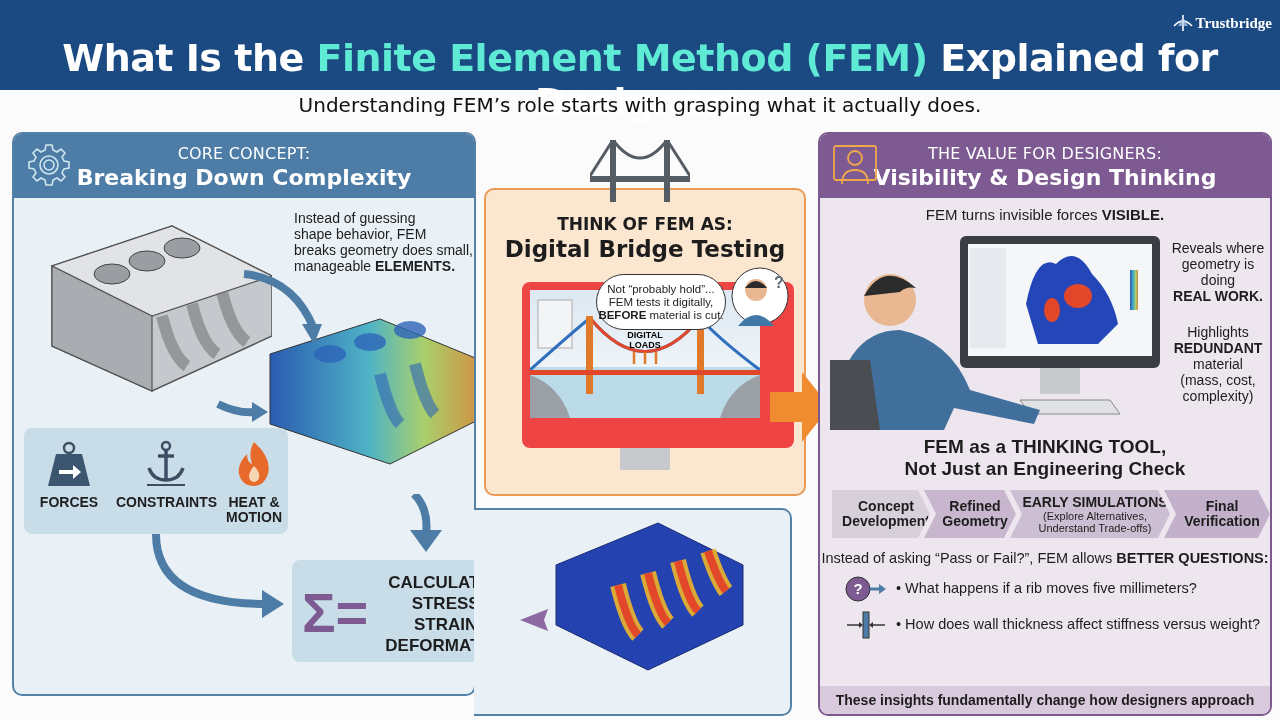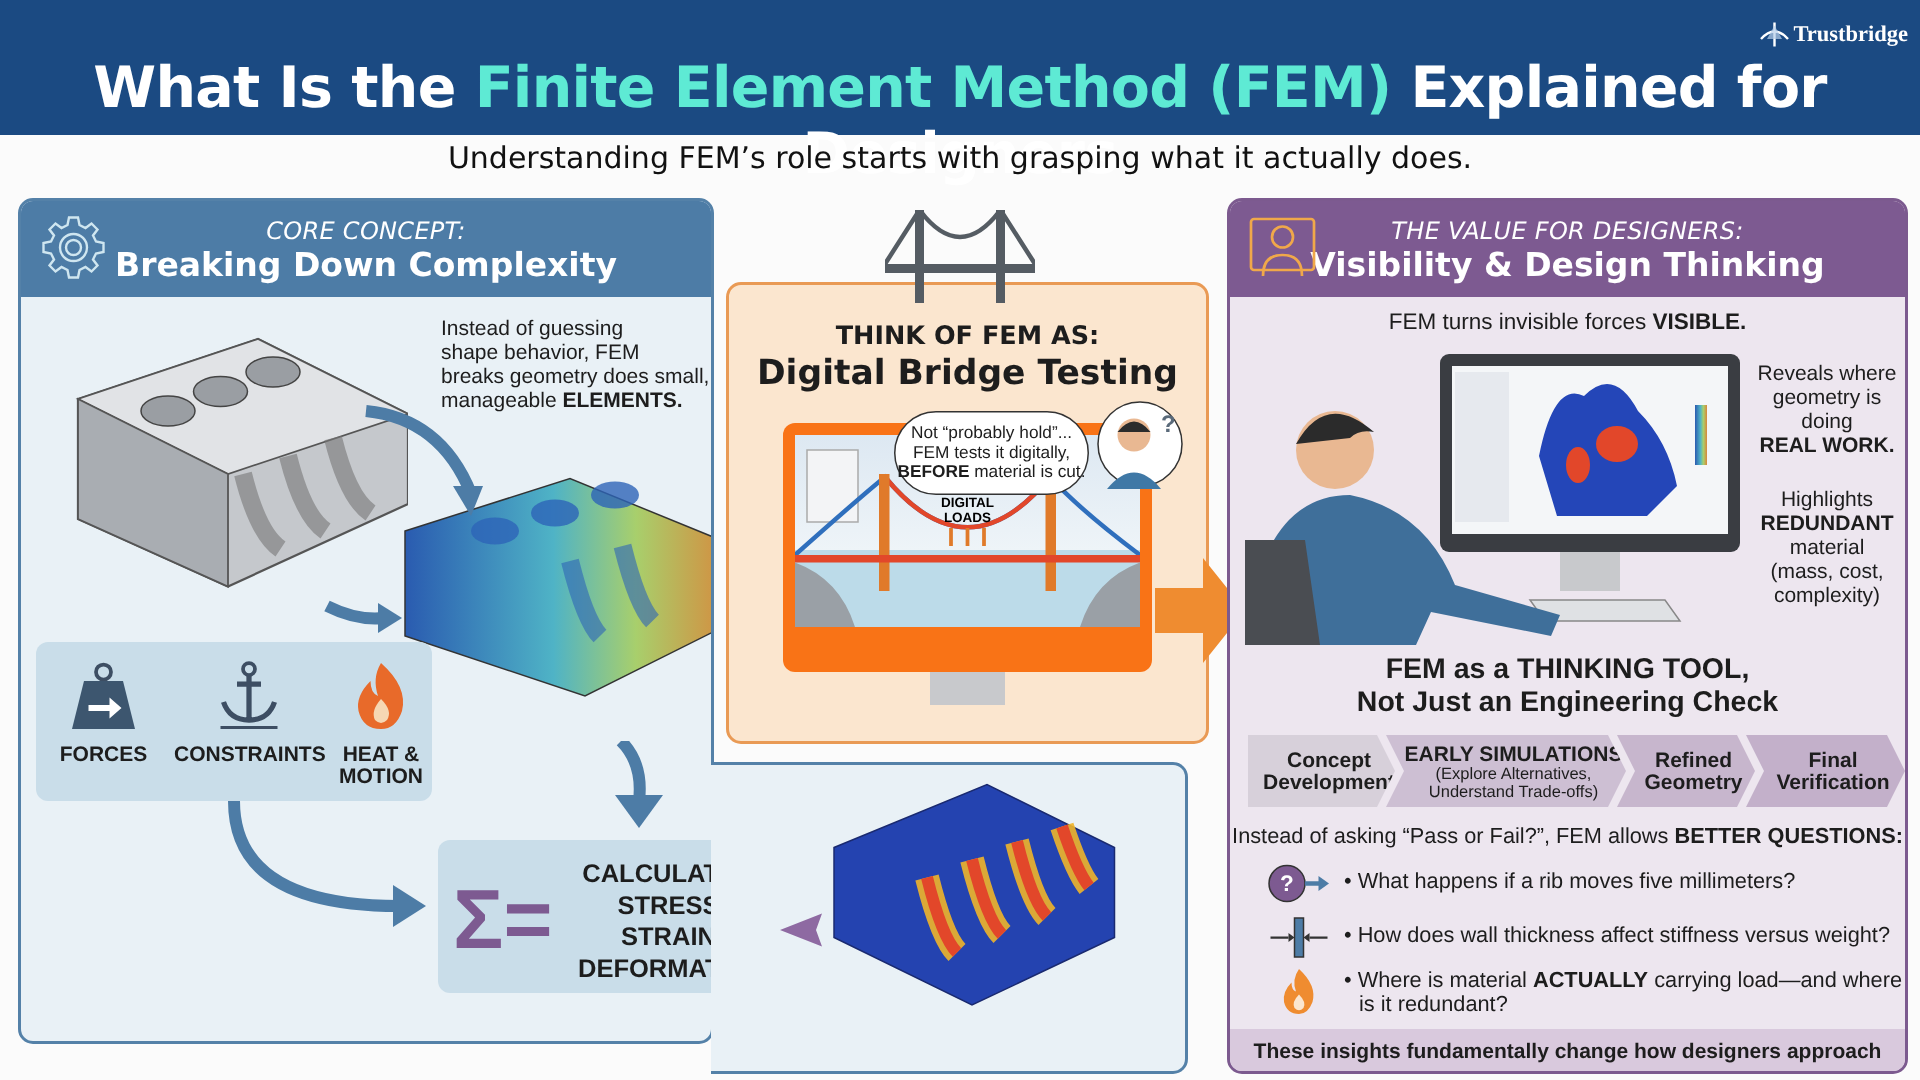--- a/index.html
+++ b/index.html
@@ -7,21 +7,21 @@
   .header { position: absolute; left: 0; top: 0; width: 1280px; height: 90px; background: #1b4a82; }
   .header .title { position: absolute; left: 0; top: 36px; width: 1280px; text-align: center; font-family: "DejaVu Sans", sans-serif; font-weight: bold; font-size: 38px; color: #fff; letter-spacing: -0.5px; }
   .header .title .hl { color: #5eead4; }
   .logo { position: absolute; right: 8px; top: 14px; display: flex; align-items: center; gap: 2px; color: #fff; font-family: "Liberation Serif", serif; font-weight: bold; font-size: 15px; }
   .subtitle { position: absolute; left: 0; top: 93px; width: 1280px; text-align: center; font-family: "DejaVu Sans", sans-serif; font-size: 20px; color: #111; }
 
   .panel-left { position: absolute; left: 12px; top: 132px; width: 464px; height: 564px; background: #e9f1f6; border: 2px solid #5481a8; border-radius: 10px; overflow: hidden; }
   .panel-left .phead { height: 64px; background: #4d7ca6; color: #fff; text-align: center; }
   .panel-right { position: absolute; left: 818px; top: 132px; width: 454px; height: 584px; background: #ede6ef; border: 2px solid #7c5a8f; border-radius: 10px; overflow: hidden; }
   .panel-right .phead { height: 64px; background: #7d5a91; color: #fff; text-align: center; }
-  .phead .kicker { font-family: "DejaVu Sans", sans-serif; font-size: 16px; padding-top: 10px; letter-spacing: 0.2px; font-style: italic; }
+  .phead .kicker { font-family: "DejaVu Sans", sans-serif; font-size: 16px; padding-top: 10px; letter-spacing: 0.2px; }
   .phead .head { font-family: "DejaVu Sans", sans-serif; font-weight: bold; font-size: 22px; margin-top: 2px; }
   .phead-icon { position: absolute; left: 10px; top: 6px; width: 50px; height: 50px; }
 
   .pl-text { position: absolute; left: 280px; top: 76px; width: 180px; text-align: left; font-size: 14px; line-height: 16px; color: #1d1d1d; }
   .engine { position: absolute; }
   .inputs-box { position: absolute; left: 10px; top: 294px; width: 264px; height: 106px; background: #c9dde9; border-radius: 8px; }
   .inp-item { position: absolute; top: 12px; text-align: center; font-weight: bold; font-size: 14px; }
   .inp-item .lbl { margin-top: 4px; line-height: 15px; }
   .calc-box { position: absolute; left: 278px; top: 427px; width: 228px; height: 102px; background: #c9dde9; border-radius: 8px; }
   .calc-box .sym { position: absolute; left: 10px; top: 20px; font-size: 56px; color: #7d5a91; font-weight: bold; }
@@ -175,21 +175,21 @@
 </div>
 <svg style="position:absolute;left:590px;top:140px" width="100" height="62" viewBox="0 0 100 62">
     <g fill="#555c63">
       <rect x="20" y="0" width="6" height="62"></rect>
       <rect x="74" y="0" width="6" height="62"></rect>
       <rect x="0" y="36" width="100" height="6"></rect>
     </g>
     <path d="M0 36 Q23 0 23 0 Q50 36 77 0 Q100 36 100 36" stroke="#555c63" stroke-width="3" fill="none"></path>
   </svg>
 
-<div style="position:absolute;left:522px;top:282px;width:246px;height:166px;background:#f97316;border-radius:8px">
+<div style="position:absolute;left:522px;top:282px;width:272px;height:166px;background:#ef4444;border-radius:8px">
   <div style="position:absolute;left:8px;top:8px;width:230px;height:128px;background:linear-gradient(#dde8f2,#eef4f8 60%,#bcdbe9 60%)">
     <svg width="230" height="128" viewBox="0 0 230 128">
       <rect x="8" y="10" width="34" height="48" fill="#f3f4f6" stroke="#aaa"></rect>
       <path d="M0 80 Q45 40 60 28 Q115 95 170 28 Q190 50 230 80" stroke="#2f6fbd" stroke-width="3" fill="none"></path>
       <path d="M60 28 Q115 95 170 28" stroke="#e2472a" stroke-width="3" fill="none"></path>
       <rect x="56" y="26" width="7" height="78" fill="#e07a2a"></rect>
         <rect x="167" y="26" width="7" height="78" fill="#e07a2a"></rect>
       <rect x="0" y="80" width="230" height="5" fill="#e2472a"></rect>
       <path d="M0 85 L0 128 L40 128 Q30 96 0 85z M230 85 L230 128 L190 128 Q200 96 230 85z" fill="#9aa0a6"></path>
       <text x="115" y="48" font-size="9" font-weight="bold" text-anchor="middle" font-family="Liberation Sans, sans-serif"><tspan>DIGITAL</tspan></text>
@@ -259,28 +259,28 @@
   </div>
   <div class="think-title">
     <div>FEM as a THINKING TOOL,</div>
     <div>Not Just an Engineering Check</div>
   </div>
   <div class="steps">
     <div class="step" style="width:98px;background:#d7d0da;clip-path:polygon(0 0, calc(100% - 12px) 0, 100% 50%, calc(100% - 12px) 100%, 0 100%)">
       <div>Concept</div>
       <div>Development</div>
     </div>
+    <div class="step" style="width:92px;margin-left:-6px;background:#c7b6cd">
+      <div>Refined</div>
+      <div>Geometry</div>
+    </div>
     <div class="step" style="width:160px;margin-left:-6px;background:#cdbfd3">
       <div>EARLY SIMULATIONS</div>
       <div class="sub">(Explore Alternatives,</div>
       <div class="sub">Understand Trade-offs)</div>
-    </div>
-    <div class="step" style="width:92px;margin-left:-6px;background:#c7b6cd">
-      <div>Refined</div>
-      <div>Geometry</div>
     </div>
     <div class="step" style="width:106px;margin-left:-6px;background:#c3b0ca">
       <div>Final</div>
       <div>Verification</div>
     </div>
   </div>
   <div class="better"><span>Instead of asking “Pass or Fail?”, FEM allows </span><b>BETTER QUESTIONS:</b></div>
   <div class="q" style="top:440px">
     <span class="qi">
         <svg width="42" height="28" viewBox="0 0 42 28">
@@ -296,23 +296,14 @@
     <span class="qi">
         <svg width="42" height="30" viewBox="0 0 42 30">
           <rect x="18" y="2" width="6" height="26" fill="#4d7ca6" stroke="#333"></rect>
           <path d="M2 15 h12 M28 15 h12" stroke="#333" stroke-width="1.5"></path>
           <polygon points="14,12 18,15 14,18" fill="#333"></polygon>
           <polygon points="28,12 24,15 28,18" fill="#333"></polygon>
         </svg>
       </span>
     <span style="padding-top:6px">• How does wall thickness affect stiffness versus weight?</span>
   </div>
-  <div class="q" style="top:510px">
-    <span class="qi" style="height:34px">
-        <svg width="26" height="32" viewBox="0 0 26 32">
-          <path d="M13 1 q12 11 9 22 q-3 8 -9 8 q-8 0 -10 -8 q-1 -7 5 -13 q0 5 3 6 q-3 -8 2 -15z" fill="#ef8c30"></path>
-          <path d="M13 18 q5 5 3 9 q-3 3 -6 0 q-2 -4 3 -9z" fill="#fbe6cf"></path>
-        </svg>
-      </span>
-    <span style="padding-top:2px"><span>• Where is material </span><b>ACTUALLY</b><span> carrying load—and where</span><br><span style="padding-left:10px">is it redundant?</span></span>
-  </div>
   <div class="footer">These insights fundamentally change how designers approach geometry.</div>
 </div>
 
 </body></html>

